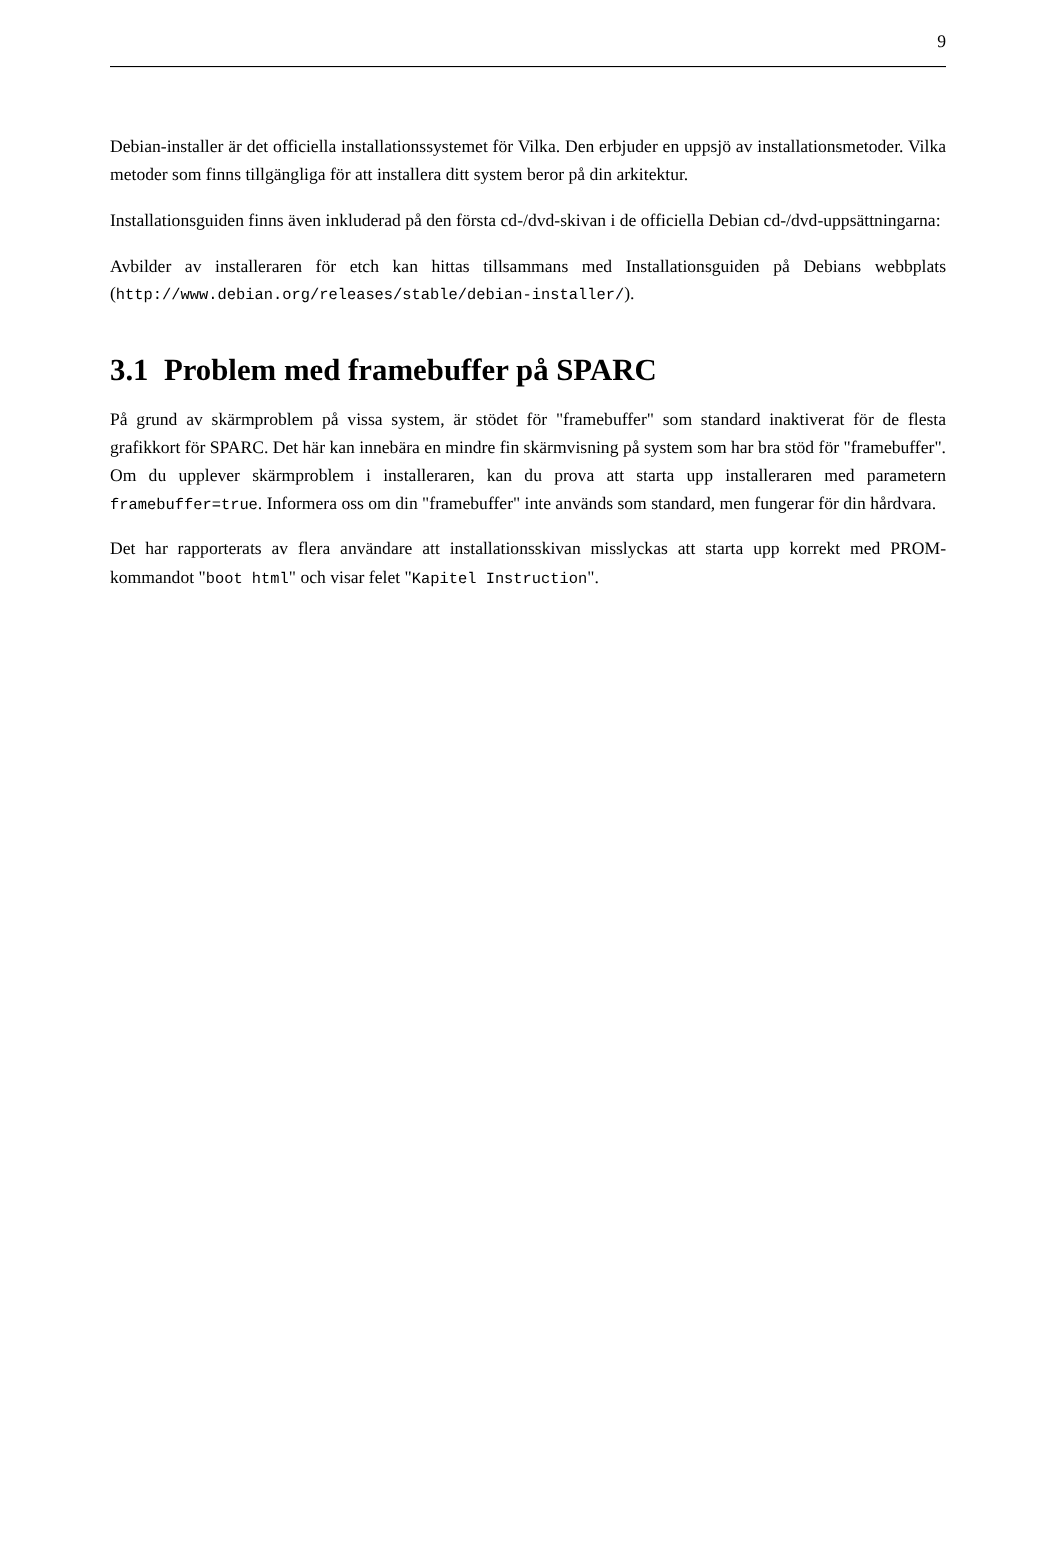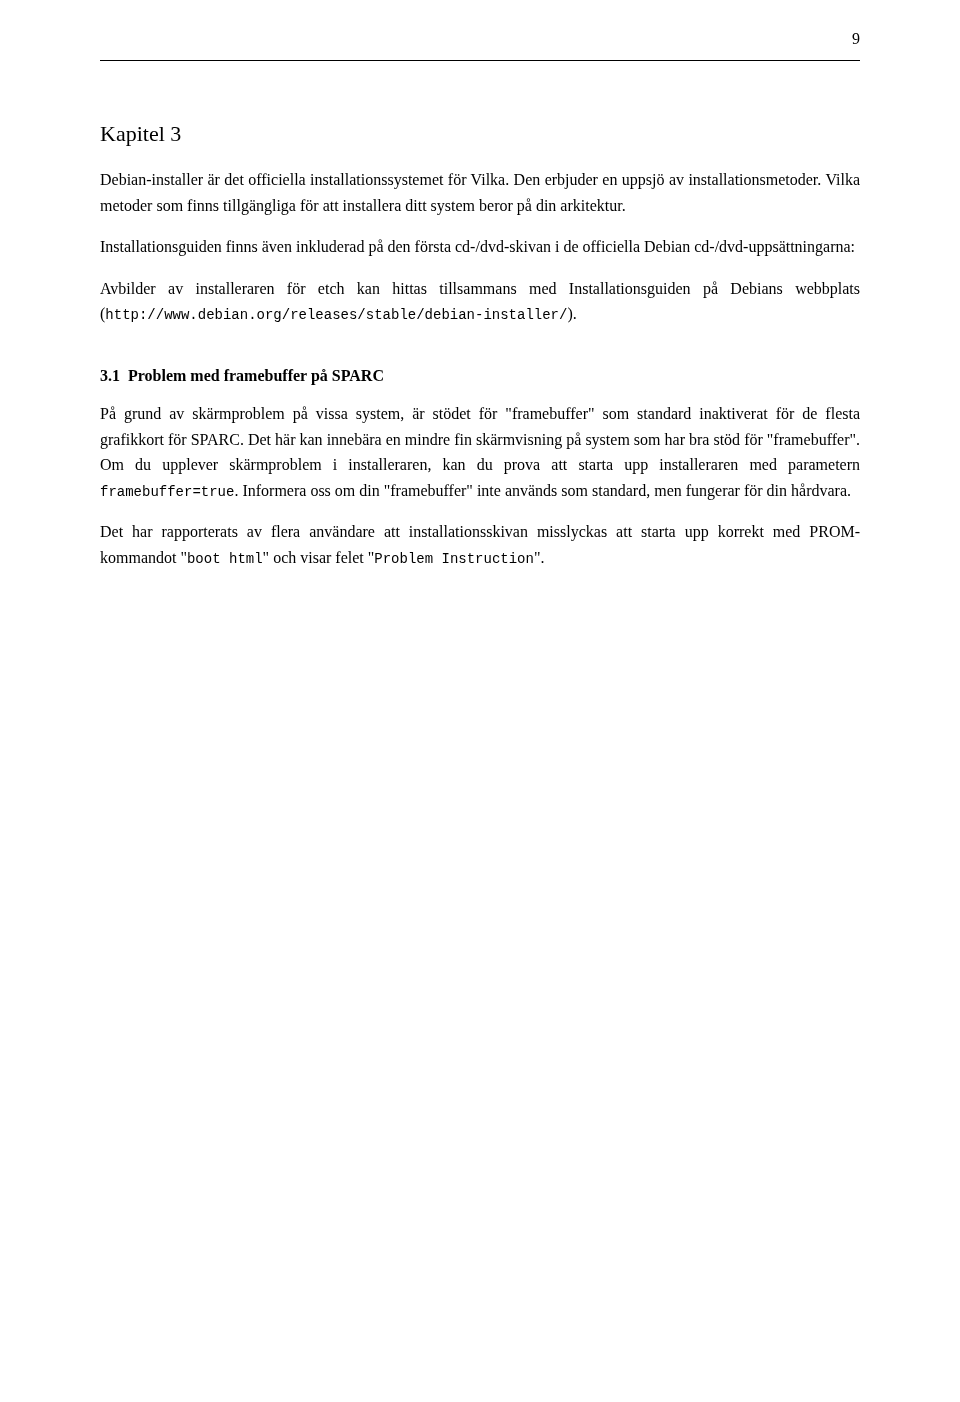--- a/index.html
+++ b/index.html
@@ -72,36 +72,35 @@
 
     .code-block {
       font-family: "Courier New", Courier, monospace;
       font-size: 14px;
       margin: 20px 0 20px 80px;
       line-height: 1.6;
     }
 
     .section-heading {
       font-family: "Times New Roman", Times, serif;
-      font-size: 16px;
+      font-size: 28px;
       font-weight: bold;
       margin-top: 40px;
       margin-bottom: 16px;
     }
   </style>
 </head>
 <body>
 
 <div class="page-container">
 
   <div class="page-number">9</div>
 
   <hr class="top-rule">
 
-  <div class="chapter-label">Kapitel 3</div>
 
 
   <p class="body-text">
     Debian-installer är det officiella installationssystemet för Vilka. Den erbjuder en uppsjö av installationsmetoder. Vilka metoder som finns tillgängliga för att installera ditt system beror på din arkitektur.
   </p>
 
   <p class="body-text">
     Installationsguiden finns även inkluderad på den första cd-/dvd-skivan i de officiella Debian cd-/dvd-uppsättningarna:
   </p>
 
@@ -114,16 +113,16 @@
   <div class="section-heading">
     3.1&nbsp;&nbsp;Problem med framebuffer på SPARC
   </div>
 
   <p class="body-text">
     På grund av skärmproblem på vissa system, är stödet för "framebuffer" som standard inakti­verat för de flesta grafikkort för SPARC. Det här kan innebära en mindre fin skärmvisning på system som har bra stöd för "framebuffer". Om du upplever skärmproblem i installeraren, kan du prova att starta upp installeraren med parametern <span class="monospace">framebuffer=true</span>. Informera oss om din "framebuffer" inte används som standard, men fungerar för din hårdvara.
   </p>
 
 
   <p class="body-text">
-    Det har rapporterats av flera användare att installationsskivan misslyckas att starta upp kor­rekt med PROM-kommandot "<span class="monospace">boot html</span>" och visar felet "<span class="monospace">Problem Instruction</span>".
+    Det har rapporterats av flera användare att installationsskivan misslyckas att starta upp kor­rekt med PROM-kommandot "<span class="monospace">boot html</span>" och visar felet "<span class="monospace">Kapitel Instruction</span>".
   </p>
 
 </div>
 
 </body></html>

